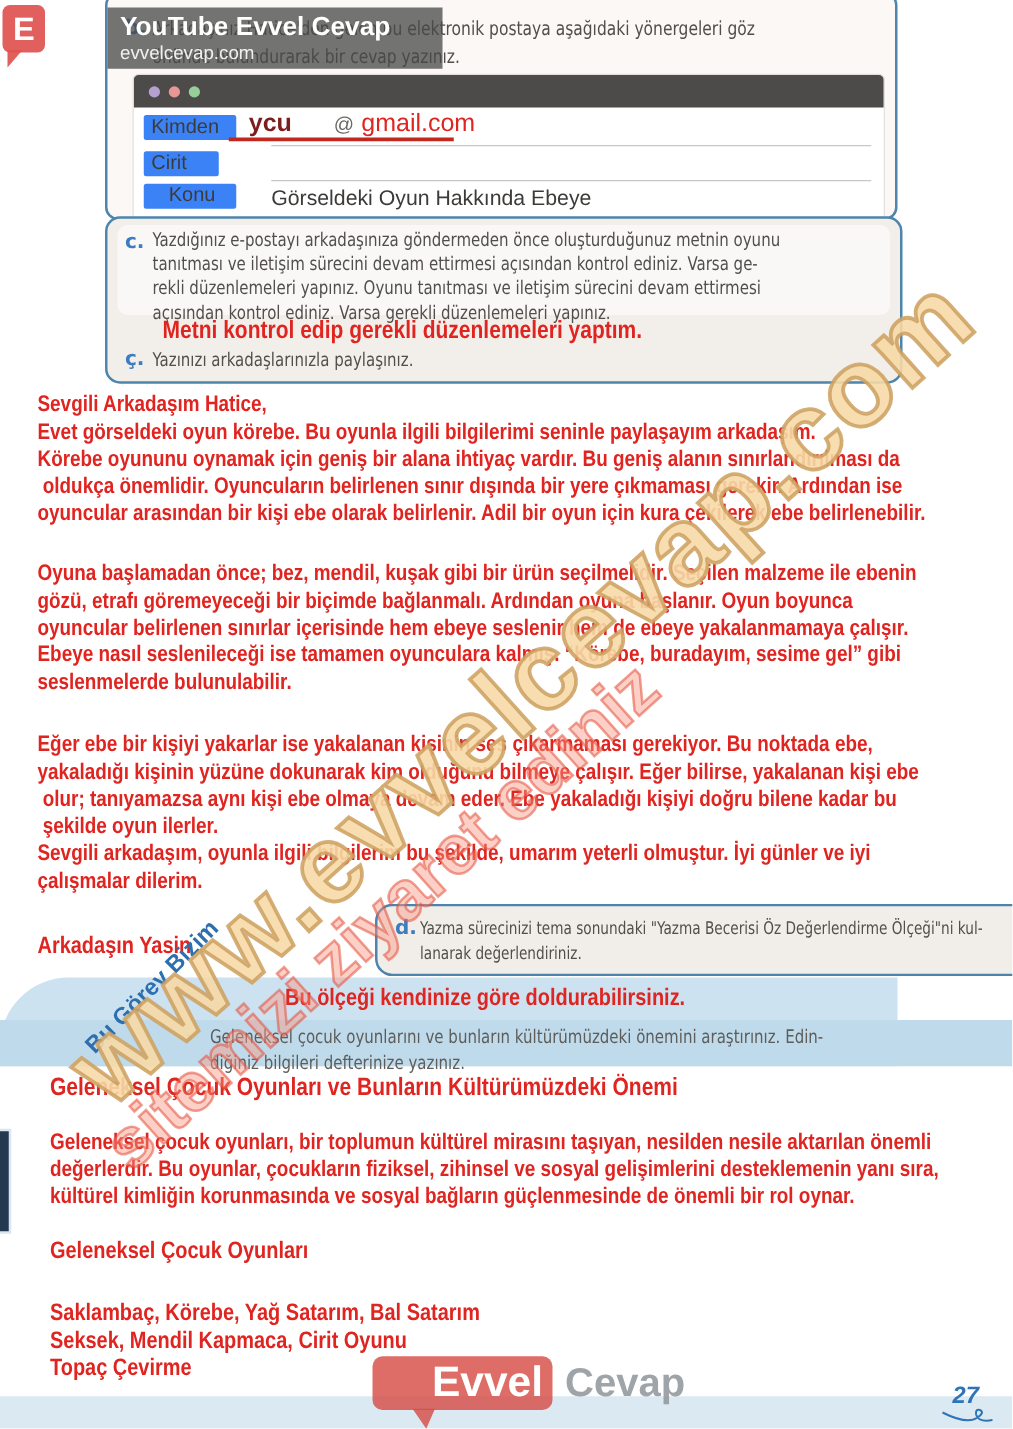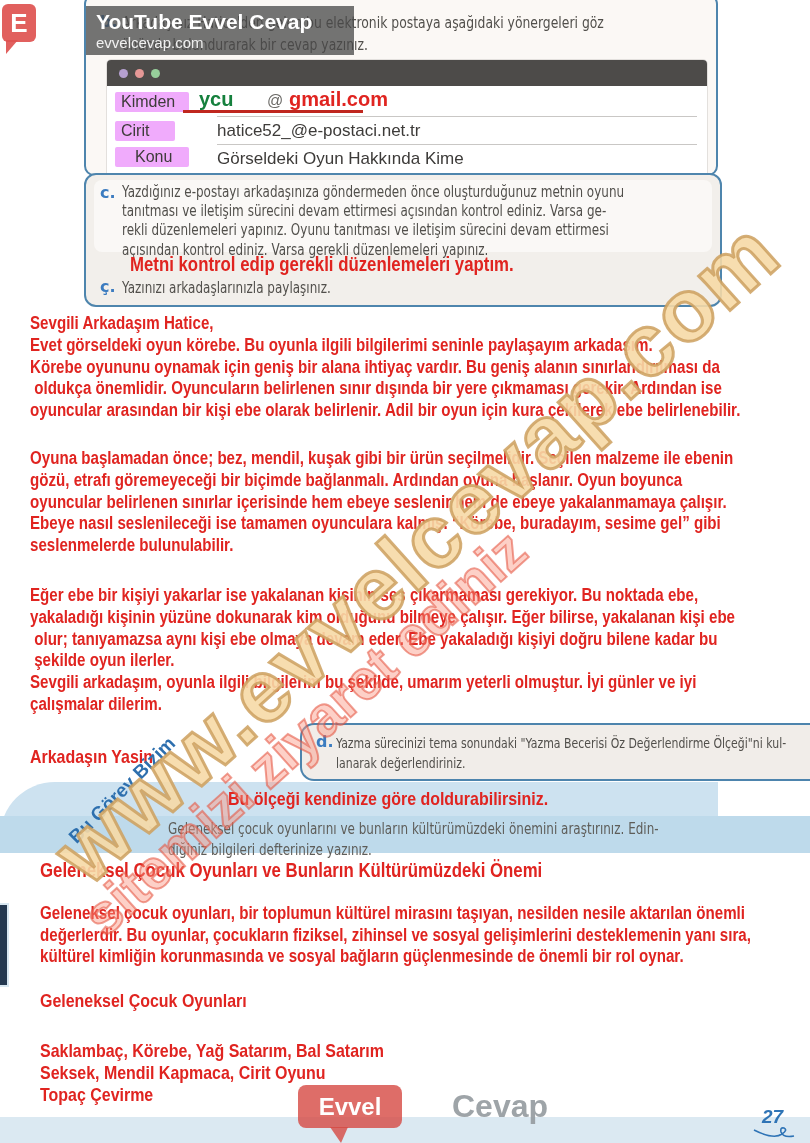--- a/index.html
+++ b/index.html
@@ -22,21 +22,21 @@
 
   
   .task-box{border:2px solid #4e85ad;background:#fbf8f5;border-radius:10px;}
   .c-box{border:2px solid #4e85ad;background:#f2efeb;border-radius:12px;}
   .d-box{border:2px solid #4d84ad;border-right:none;background:#f1ede9;border-radius:14px 0 0 14px;}
 
   
   .mail-win{background:#ffffff;border:1px solid #e3e0dd;border-radius:5px 5px 0 0;overflow:hidden;}
   .mail-head{height:26px;background:#4d4b49;display:flex;align-items:center;padding-left:12px;gap:7px;}
   .dot{width:9px;height:9px;border-radius:50%;}
-  .chip{background:#f0abfc;border-radius:2px;color:#3d3b39;font-size:16px;padding:1px 6px;
+  .chip{background:#3b82f6;border-radius:2px;color:#3d3b39;font-size:16px;padding:1px 6px;
         font-family:"Liberation Sans",sans-serif;}
   .mail-val{color:#3d3b39;font-size:17px;font-family:"Liberation Sans",sans-serif;}
   .sep{height:1px;background:#c9c7c5;}
 
   
   .blue-sec{background:#cde2f0;border-top-left-radius:55px;}
   .blue-band{background:#bedaeb;}
   .ribbon{color:#2d6fae;font-weight:800;font-size:19px;font-family:"Liberation Sans",sans-serif;
           transform:rotate(-45deg);transform-origin:0 100%;white-space:nowrap;}
 
@@ -46,22 +46,22 @@
            transform:rotate(-42deg);transform-origin:0 0;pointer-events:none;}
   .wm-sec{font-weight:800;font-size:56px;color:rgba(250,150,130,.45);
           -webkit-text-stroke:2px rgba(228,81,60,.55);white-space:nowrap;
           transform:rotate(-42deg);transform-origin:0 0;pointer-events:none;}
   .wm-chan{background:rgba(72,72,72,.76);color:#ffffff;padding:4px 10px;}
   .e-logo{background:rgba(222,82,80,.92);border-radius:6px;color:#fff;font-weight:bold;
           font-size:26px;display:flex;align-items:center;justify-content:center;}
 
   
   .footer-band{background:#dbe9f2;}
-  .ev-box{background:rgba(214,72,66,.8);border-radius:8px;color:#fff;font-weight:bold;font-size:24px;
-          display:flex;align-items:center;justify-content:center;}
+  .ev-box{background:rgba(214,72,66,.8);border-radius:8px;color:#fff;font-weight:bold;font-size:34px;
+          display:flex;align-items:center;justify-content:center;padding-left:40px;}
   .ev-tail{width:0;height:0;border-left:11px solid transparent;border-right:7px solid transparent;
            border-top:16px solid rgba(214,72,66,.8);}
   .cevap{color:rgba(148,154,159,.9);font-weight:bold;font-size:32px;}
   .pagenum{color:#2f74b6;font-weight:bold;font-style:italic;font-size:19px;}
 </style>
 </head>
 <body>
 
 <div class="page">
 
@@ -72,31 +72,30 @@
 
     <div class="abs mail-win" style="left:20px;top:63px;width:600px;height:115px;">
       <div class="mail-head">
         <span class="dot" style="background:#b5a0d0;"></span>
         <span class="dot" style="background:#e59896;"></span>
         <span class="dot" style="background:#97cf9b;"></span>
       </div>
 
       <span class="abs chip" style="left:8px;top:32px;width:62px;">Kimden</span>
       <div class="abs" style="left:76px;top:50px;width:180px;height:2.5px;background:#c0271f;"></div>
-      <span class="abs" style="left:92px;top:28px;color:#15803d;font-weight:bold;font-size:20px;">ycu</span>
+      <span class="abs" style="left:92px;top:28px;color:#7f1d1d;font-weight:bold;font-size:20px;">ycu</span>
       <span class="abs" style="left:160px;top:32px;color:#6b6966;font-size:16px;">@</span>
-      <span class="abs" style="left:182px;top:28px;color:#e02420;font-weight:bold;font-size:20px;">gmail.com</span>
+      <span class="abs" style="left:182px;top:28px;color:#e02420;font-weight:normal;font-size:20px;">gmail.com</span>
       <div class="abs sep" style="left:110px;top:56px;width:480px;"></div>
 
       <span class="abs chip" style="left:8px;top:61px;width:48px;">Cirit</span>
-      <span class="abs mail-val" style="left:110px;top:61px;">hatice52_@e-postaci.net.tr</span>
       <div class="abs sep" style="left:110px;top:84px;width:480px;"></div>
 
       <span class="abs chip" style="left:8px;top:87px;width:48px;padding-left:20px;">Konu</span>
-      <span class="abs mail-val" style="left:110px;top:89px;">Görseldeki Oyun Hakkında Kime</span>
+      <span class="abs mail-val" style="left:110px;top:89px;">Görseldeki Oyun Hakkında Ebeye</span>
     </div>
   </div>
 
   <div class="abs c-box" style="left:84px;top:173px;width:634px;height:130px;">
     <div class="abs" style="left:8px;top:5px;right:8px;height:72px;background:#faf8f6;border-radius:8px;"></div>
     <div class="abs marker" style="left:14px;top:8px;">c.</div>
     <div class="abs print" style="left:36px;top:8px;">Yazdığınız e-postayı arkadaşınıza göndermeden önce oluşturduğunuz metnin oyunu
 tanıtması ve iletişim sürecini devam ettirmesi açısından kontrol ediniz. Varsa ge-
 rekli düzenlemeleri yapınız. Oyunu tanıtması ve iletişim sürecini devam ettirmesi
 açısından kontrol ediniz. Varsa gerekli düzenlemeleri yapınız.</div>

